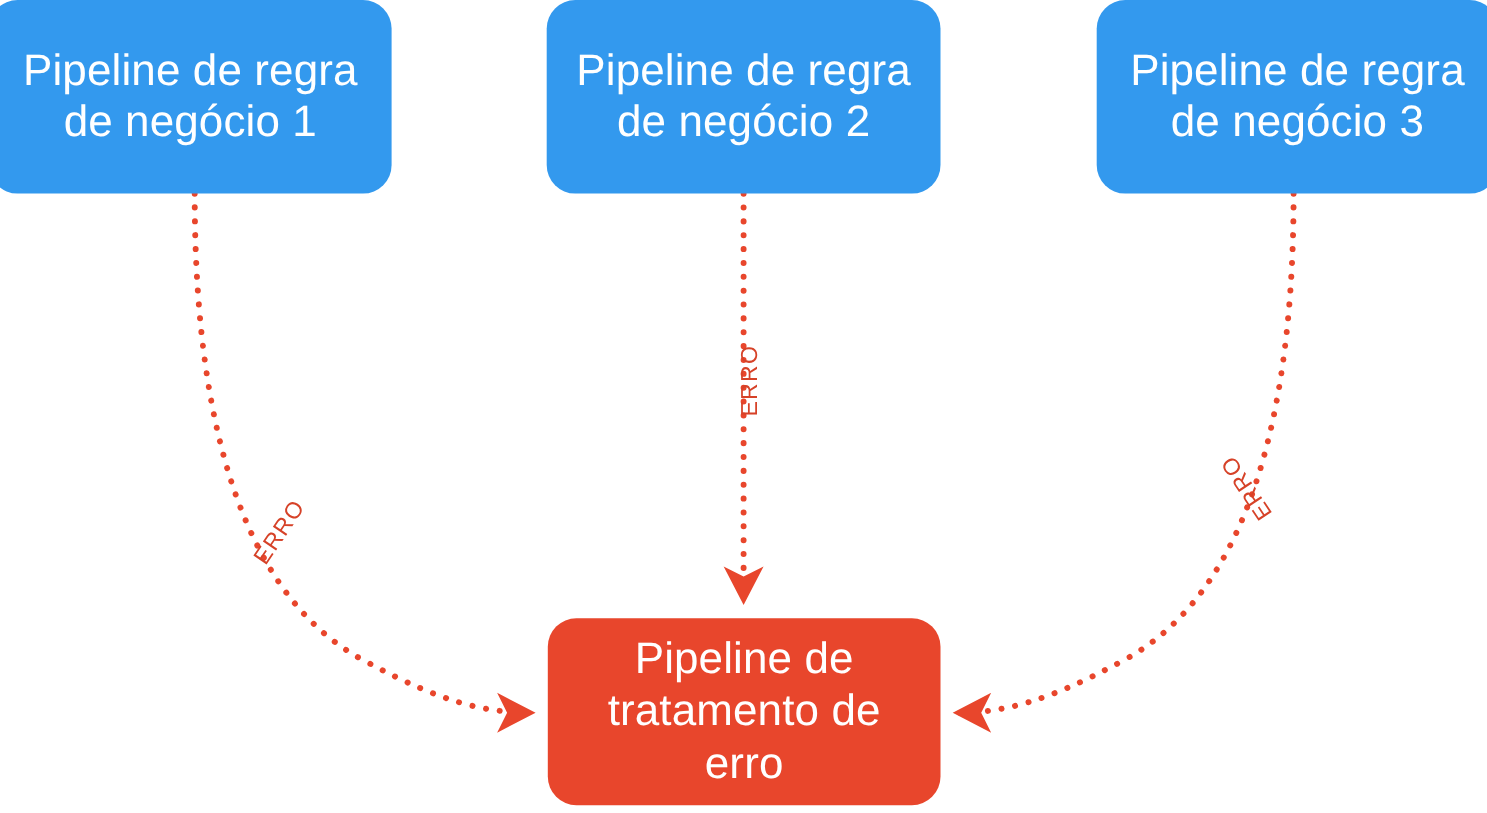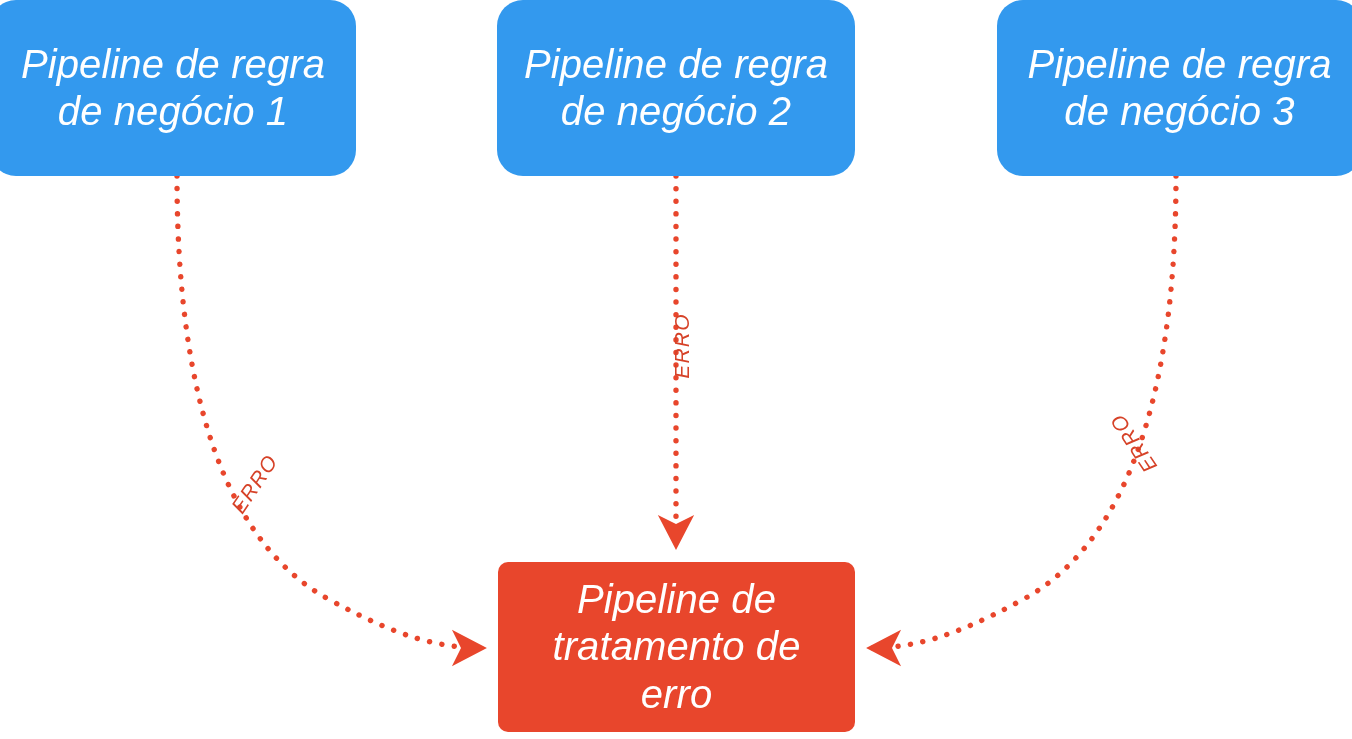--- a/index.html
+++ b/index.html
@@ -9,21 +9,20 @@
   }
   body {
     font-family: "Liberation Sans", sans-serif;
   }
   #canvas {
     position: relative;
     width: 1352px;
     height: 739px;
     background: #ffffff;
     overflow: hidden;
-    font-style: italic;
   }
   .node {
     position: absolute;
     box-sizing: border-box;
     display: flex;
     align-items: center;
     justify-content: center;
     text-align: center;
     color: #ffffff;
     line-height: 1.18;
@@ -31,21 +30,21 @@
     white-space: pre-line;
     user-select: none;
   }
   .node-source {
     background: #3399EE;
     border-radius: 26px;
     font-size: 40px;
   }
   .node-target {
     background: #E8462C;
-    border-radius: 10px;
+    border-radius: 26px;
     font-size: 40px;
   }
   #edges {
     position: absolute;
     left: 0;
     top: 0;
     width: 1352px;
     height: 739px;
     pointer-events: none;
   }

